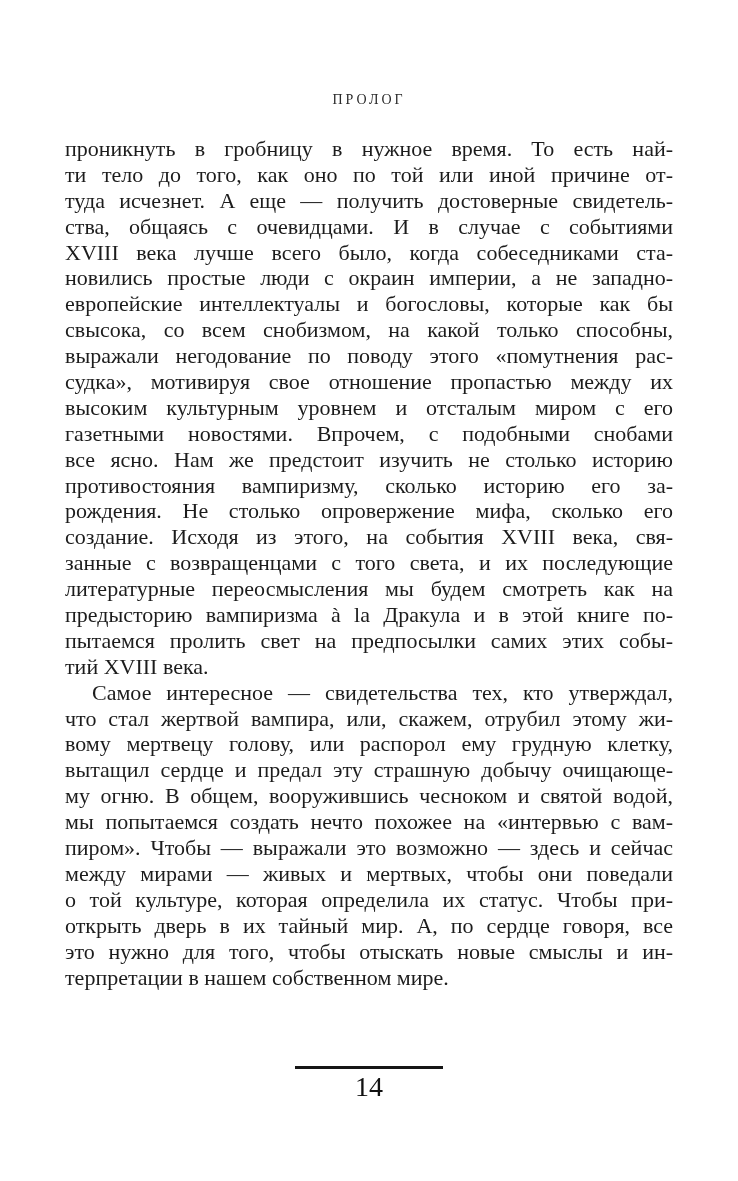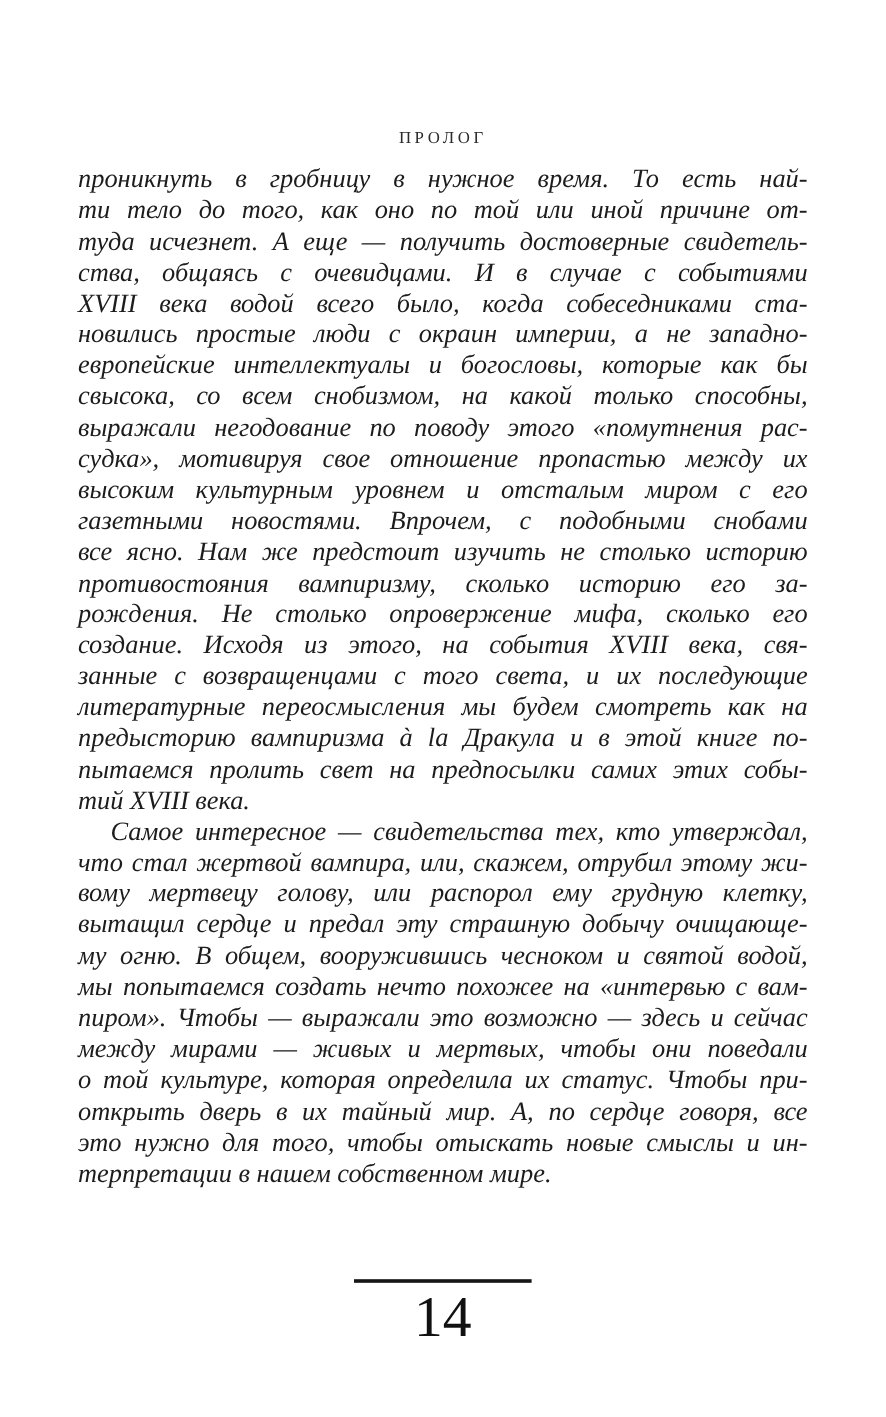--- a/index.html
+++ b/index.html
@@ -11,33 +11,32 @@
   body{
     width:738px;height:1181px;
     background:var(--bg-color);
     font-family:"Liberation Serif","DejaVu Serif",serif;
     color:var(--text-color);
     position:relative;
     overflow:hidden;
   }
   .page{position:absolute;inset:0;}
   .running-header{
-    position:absolute;top:108px;left:0;width:100%;
+    position:absolute;top:92px;left:0;width:100%;
     text-align:center;
     font-size:14px;
     letter-spacing:3px;
     color:#2b2b2b;
   }
   .textblock{
     position:absolute;
     left:65px;top:136px;
     width:608px;
     font-size:22px;
     line-height:25.9px;
-    font-style:italic;
   }
   .text-line{
     text-align:justify;
     text-align-last:justify;
     white-space:normal;
     height:25.9px;
     overflow:visible;
   }
   .text-line.last{
     text-align-last:left;
@@ -52,38 +51,38 @@
     transform:translateX(-50%);
     width:148px;
     height:3px;
     background:var(--rule-color);
   }
   .page-number{
     position:absolute;
     top:1072px;
     left:0;width:100%;
     text-align:center;
-    font-size:48px;
+    font-size:28px;
     line-height:1.1;
     color:#111;
   }
 </style>
 </head>
 <body>
 
 <div class="page">
   <div class="running-header">ПРОЛОГ</div>
 
   <div class="textblock" id="body-text">
       <div>
         <div class="text-line">проникнуть в гробницу в нужное время. То есть най-</div>
         <div class="text-line">ти тело до того, как оно по той или иной причине от-</div>
         <div class="text-line">туда исчезнет. А еще — получить достоверные свидетель-</div>
         <div class="text-line">ства, общаясь с очевидцами. И в случае с событиями</div>
-        <div class="text-line">XVIII века водой всего было, когда собеседниками ста-</div>
+        <div class="text-line">XVIII века лучше всего было, когда собеседниками ста-</div>
         <div class="text-line">новились простые люди с окраин империи, а не западно-</div>
         <div class="text-line">европейские интеллектуалы и богословы, которые как бы</div>
         <div class="text-line">свысока, со всем снобизмом, на какой только способны,</div>
         <div class="text-line">выражали негодование по поводу этого «помутнения рас-</div>
         <div class="text-line">судка», мотивируя свое отношение пропастью между их</div>
         <div class="text-line">высоким культурным уровнем и отсталым миром с его</div>
         <div class="text-line">газетными новостями. Впрочем, с подобными снобами</div>
         <div class="text-line">все ясно. Нам же предстоит изучить не столько историю</div>
         <div class="text-line">противостояния вампиризму, сколько историю его за-</div>
         <div class="text-line">рождения. Не столько опровержение мифа, сколько его</div>

